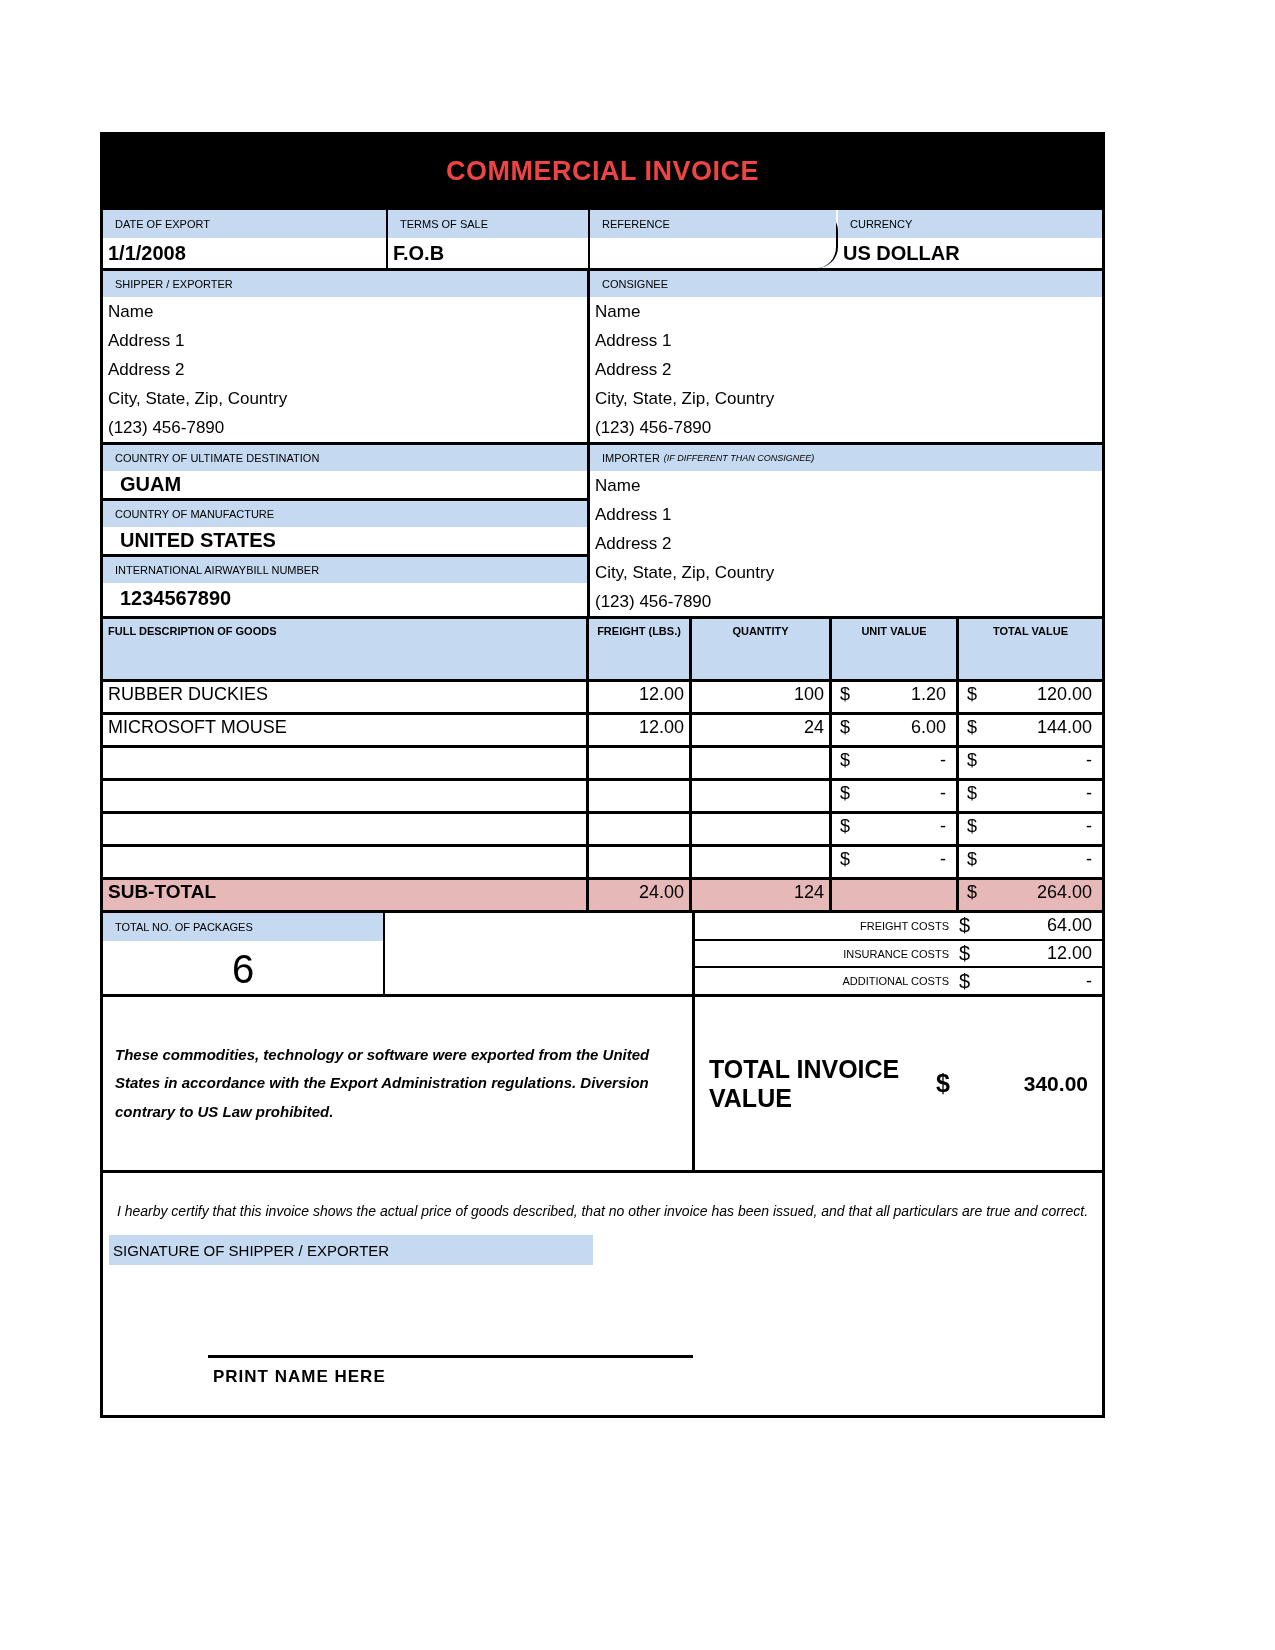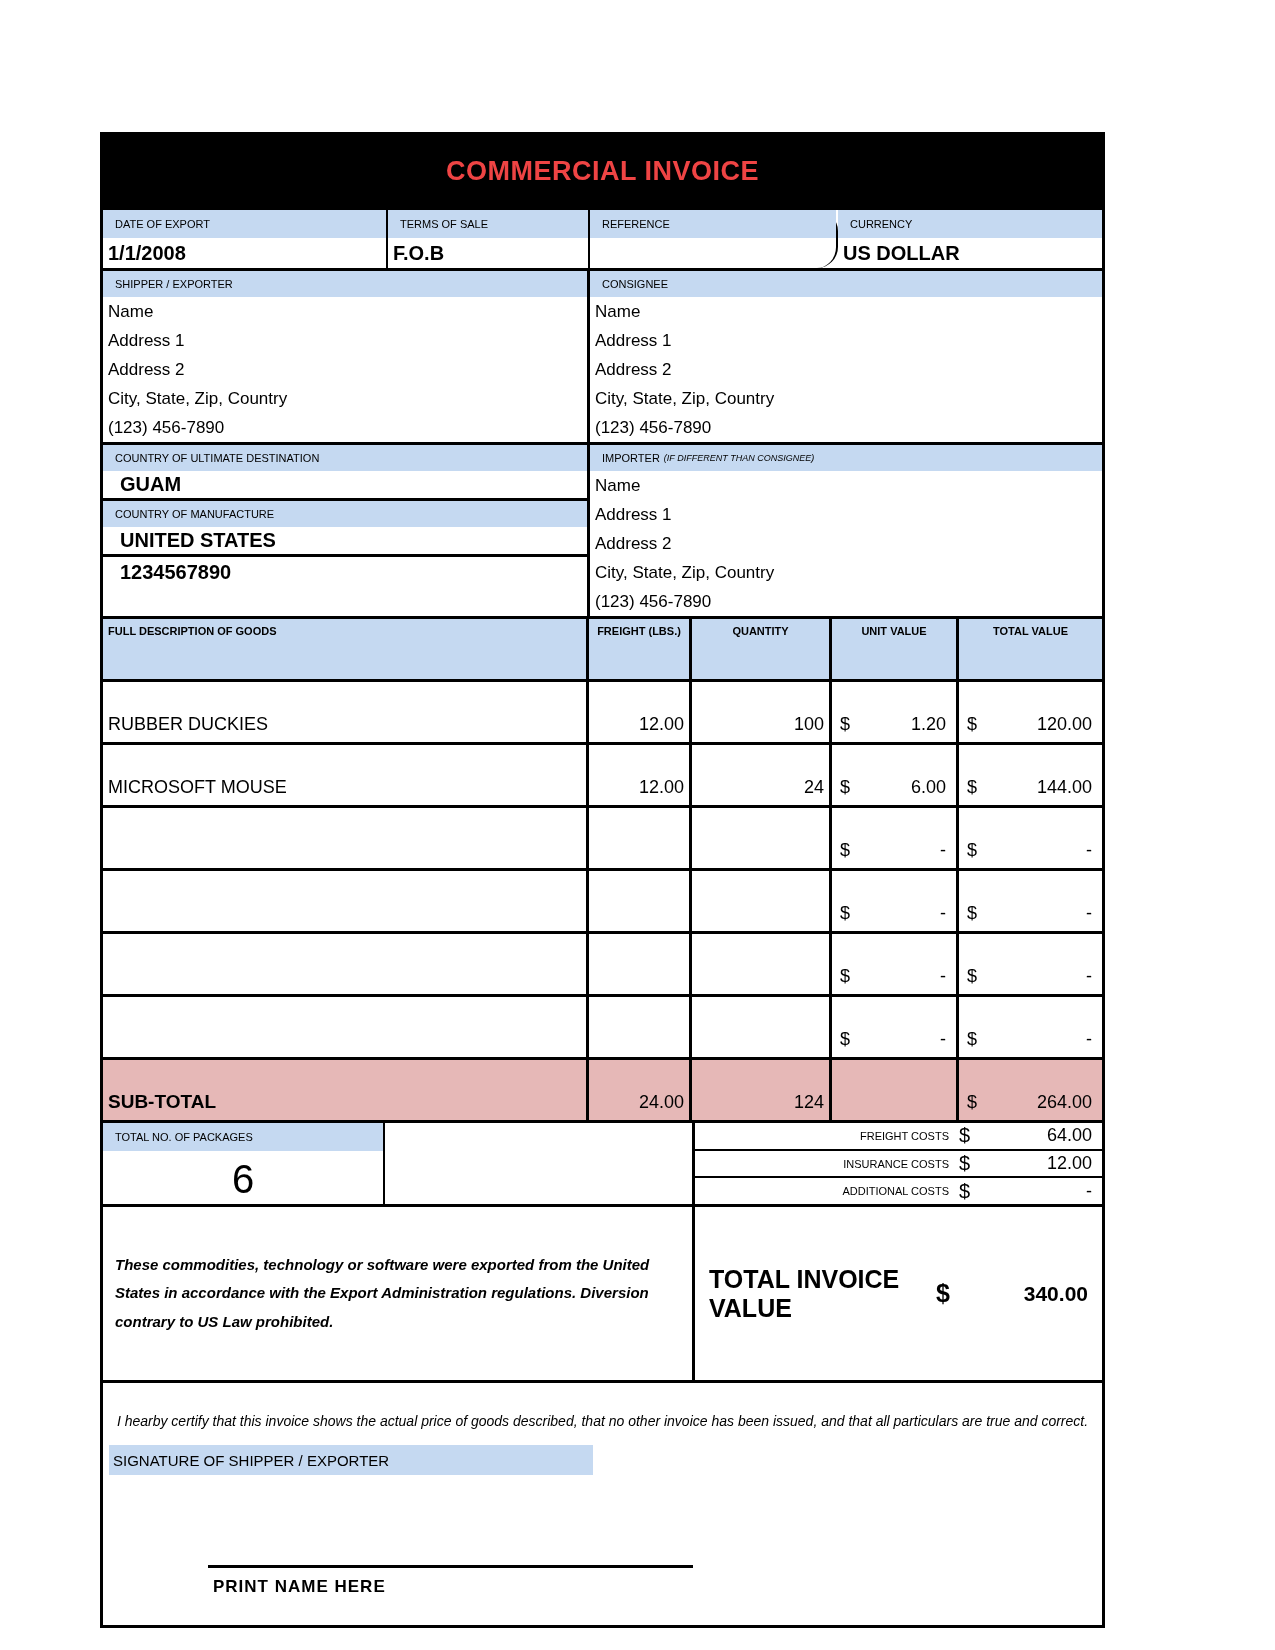--- a/index.html
+++ b/index.html
@@ -42,21 +42,21 @@
   
   .ghead { display:flex; height:63px; border-bottom:3px solid #000; }
   .ghead > div { border-right:3px solid #000; font-size:11px; font-weight:bold; padding-top:6px; background:#c5d9f1; }
   .ghead > div:last-child { border-right:none; }
   .gh-desc { flex:1; padding-left:5px; text-align:left; }
   .col-w { width:103px; text-align:center; }
   .col-q { width:140px; text-align:center; }
   .col-u { width:127px; text-align:center; }
   .col-t { width:143px; text-align:center; }
 
-  .grow { display:flex; height:63px; border-bottom:3px solid #000; font-size:18px; }
+  .grow { display:flex; height:33px; border-bottom:3px solid #000; font-size:18px; }
   .grow > div { border-right:3px solid #000; display:flex; align-items:flex-end; padding-bottom:7px; }
   .grow > div:last-child { border-right:none; }
   .g-desc { flex:1; padding-left:5px; }
   .g-w { width:103px; justify-content:flex-end; padding-right:5px; }
   .g-q { width:140px; justify-content:flex-end; padding-right:5px; }
   .g-u { width:127px; justify-content:space-between; padding:0 10px 7px 8px; }
   .g-t { width:143px; justify-content:space-between; padding:0 10px 7px 8px; }
 
   .subtotal { background:#e6b8b7; }
   .subtotal .g-desc { font-weight:bold; font-size:19px; }
@@ -138,20 +138,21 @@
           <div class="pline">(123) 456-7890</div>
         </div>
       </div>
 
       <div class="mid">
         <div class="mid-l">
           <div class="hdr lblsm blue">COUNTRY OF ULTIMATE DESTINATION</div>
           <div class="bval bb3">GUAM</div>
           <div class="hdr lblsm blue">COUNTRY OF MANUFACTURE</div>
           <div class="bval bb3">UNITED STATES</div>
+          <div class="hdr lblsm blue">INTERNATIONAL AIRWAYBILL NUMBER</div>
           <div class="bval">1234567890</div>
         </div>
         <div class="mid-r">
           <div class="party-hdr lblsm blue">
             <span>IMPORTER</span>
             <span class="imp-note">(IF DIFFERENT THAN CONSIGNEE)</span>
           </div>
           <div class="pline">Name</div>
           <div class="pline">Address 1</div>
           <div class="pline">Address 2</div>

